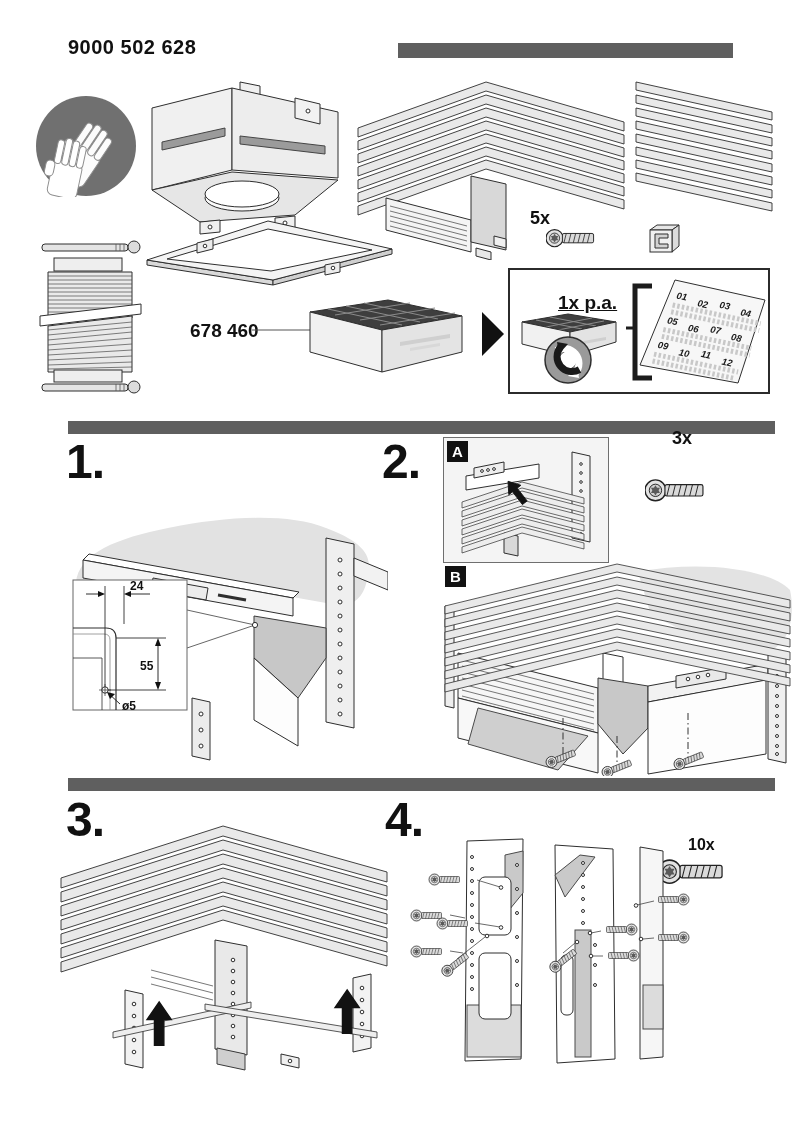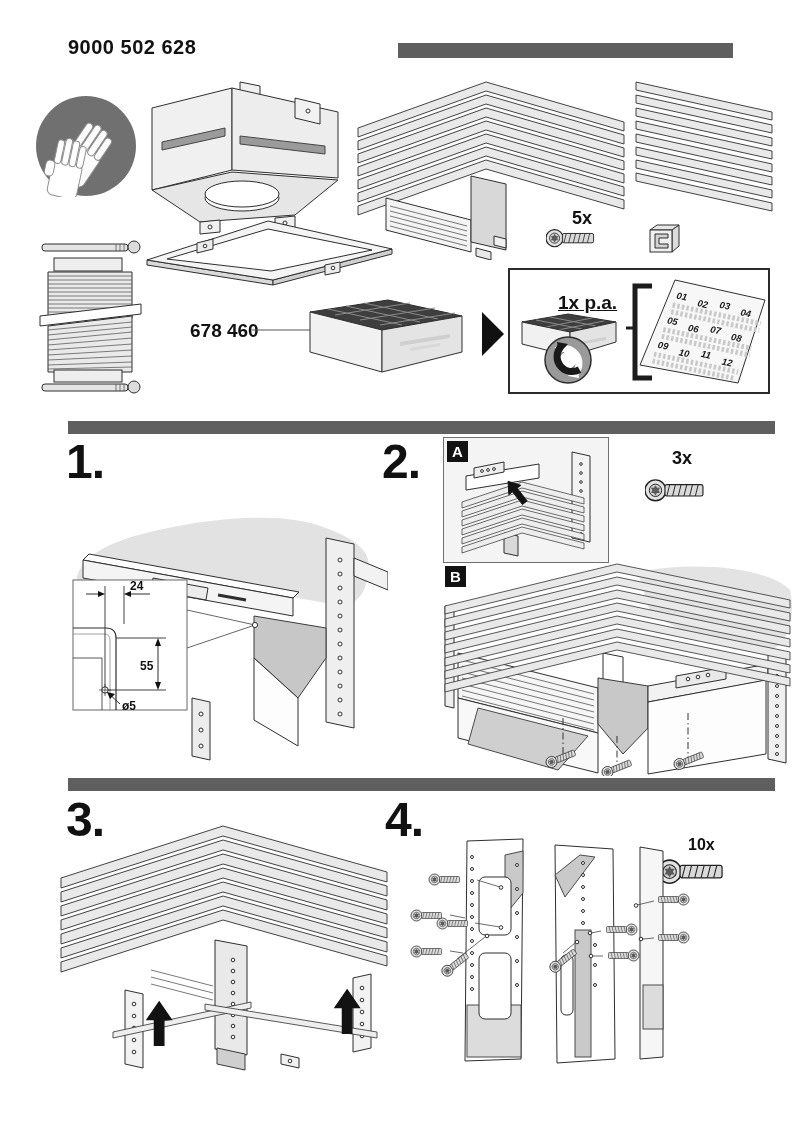--- a/index.html
+++ b/index.html
@@ -135,21 +135,21 @@
     <polygon points="4,47 130,67 130,72 4,52" fill="#d9d9d9" stroke="#2e2e2e"></polygon>
     <polygon points="130,67 249,36 249,41 130,72" fill="#cfcfcf" stroke="#2e2e2e"></polygon>
     <polygon points="4,47 125,8 249,36 130,67" fill="#f4f4f4" stroke="#2e2e2e"></polygon>
     <polygon points="24,46 125,16 229,37 128,58" fill="#ffffff" stroke="#2e2e2e"></polygon>
     <polygon points="54,30 70,26 70,36 54,40" fill="#ececec" stroke="#2e2e2e"></polygon>
     <circle cx="62" cy="33" r="1.8" fill="#fff" stroke="#2e2e2e"></circle>
     <polygon points="182,52 197,49 197,59 182,62" fill="#ececec" stroke="#2e2e2e"></polygon>
     <circle cx="190" cy="55" r="1.8" fill="#fff" stroke="#2e2e2e"></circle>
   </svg>
 
-  <div class="abs qty" style="left:572px;top:208px;">5x</div>
+  <div class="abs qty" style="left:530px;top:208px;">5x</div>
   <svg class="abs" style="left:546px;top:228px;" width="52" height="22" viewBox="0 0 52 22">
     <g transform="scale(0.78)">
         <use href="#screw"></use>
       </g>
   </svg>
   <svg class="abs" style="left:642px;top:222px;" width="42" height="34" viewBox="0 0 42 34">
     <polygon points="8,8 15,3 37,3 30,8" fill="#e6e6e6" stroke="#2e2e2e"></polygon>
     <polygon points="30,8 37,3 37,24 30,30" fill="#dcdcdc" stroke="#2e2e2e"></polygon>
     <rect x="8" y="8" width="22" height="22" fill="#f0f0f0" stroke="#2e2e2e"></rect>
     <path d="M13,12 h13 v4 h-9 v6 h9 v4 h-13 z" fill="#d2d2d2" stroke="#2e2e2e"></path>
@@ -305,21 +305,21 @@
         <polygon points="18,100 78,80 140,96 140,102 78,86 18,106"></polygon>
         <polygon points="18,109 78,89 140,105 140,111 78,95 18,115"></polygon>
       </g>
       <g transform="translate(58,48) rotate(-38)">
         <use href="#arrowUp" transform="scale(0.85)"></use>
       </g>
     </svg>
     <div class="tag abs" style="left:3px;top:3px;">A</div>
   </div>
 
-  <div class="abs qty" style="left:672px;top:448px;">3x</div>
+  <div class="abs qty" style="left:672px;top:428px;">3x</div>
   <svg class="abs" style="left:645px;top:478px;" width="64" height="28" viewBox="0 0 64 28">
     <g transform="scale(0.95)">
         <use href="#screw"></use>
       </g>
   </svg>
 
   <div class="tag abs" style="left:445px;top:566px;">B</div>
   <svg class="abs" style="left:438px;top:558px;" width="360" height="218" viewBox="0 0 360 218">
     <path d="M200,14 C260,2 330,10 352,32 C358,60 350,88 330,93 L300,90 C262,80 230,68 212,54 Z" fill="#e3e3e3"></path>
     <polygon points="165,95 185,99 185,132 165,128" fill="#ffffff" stroke="#2e2e2e"></polygon>

